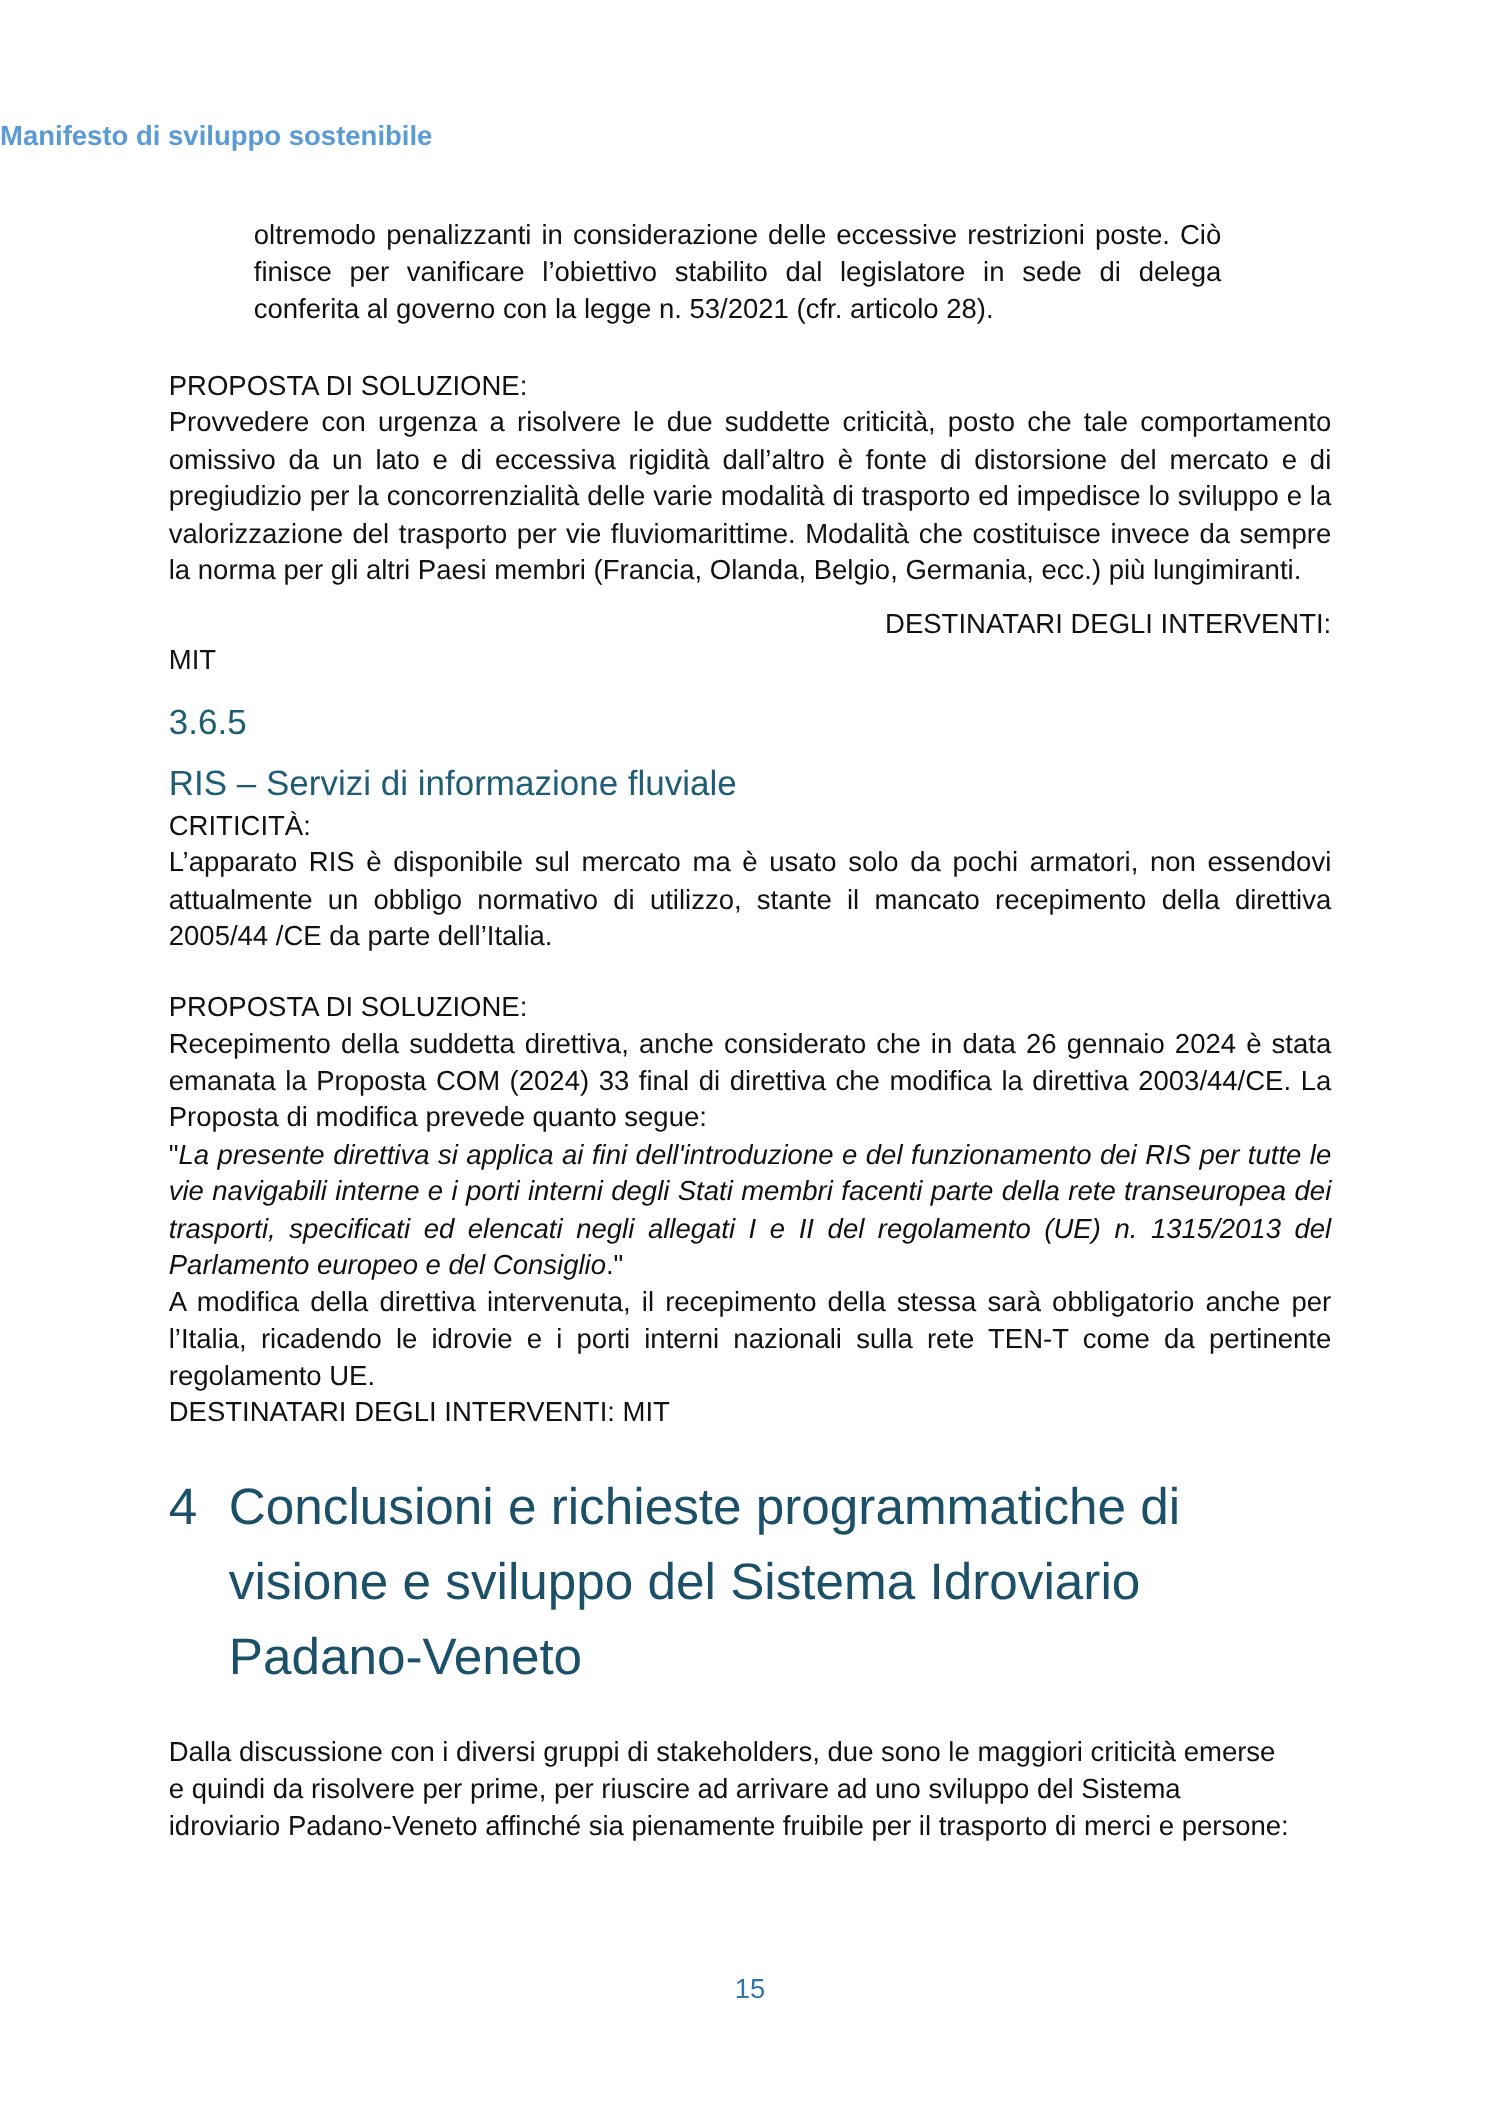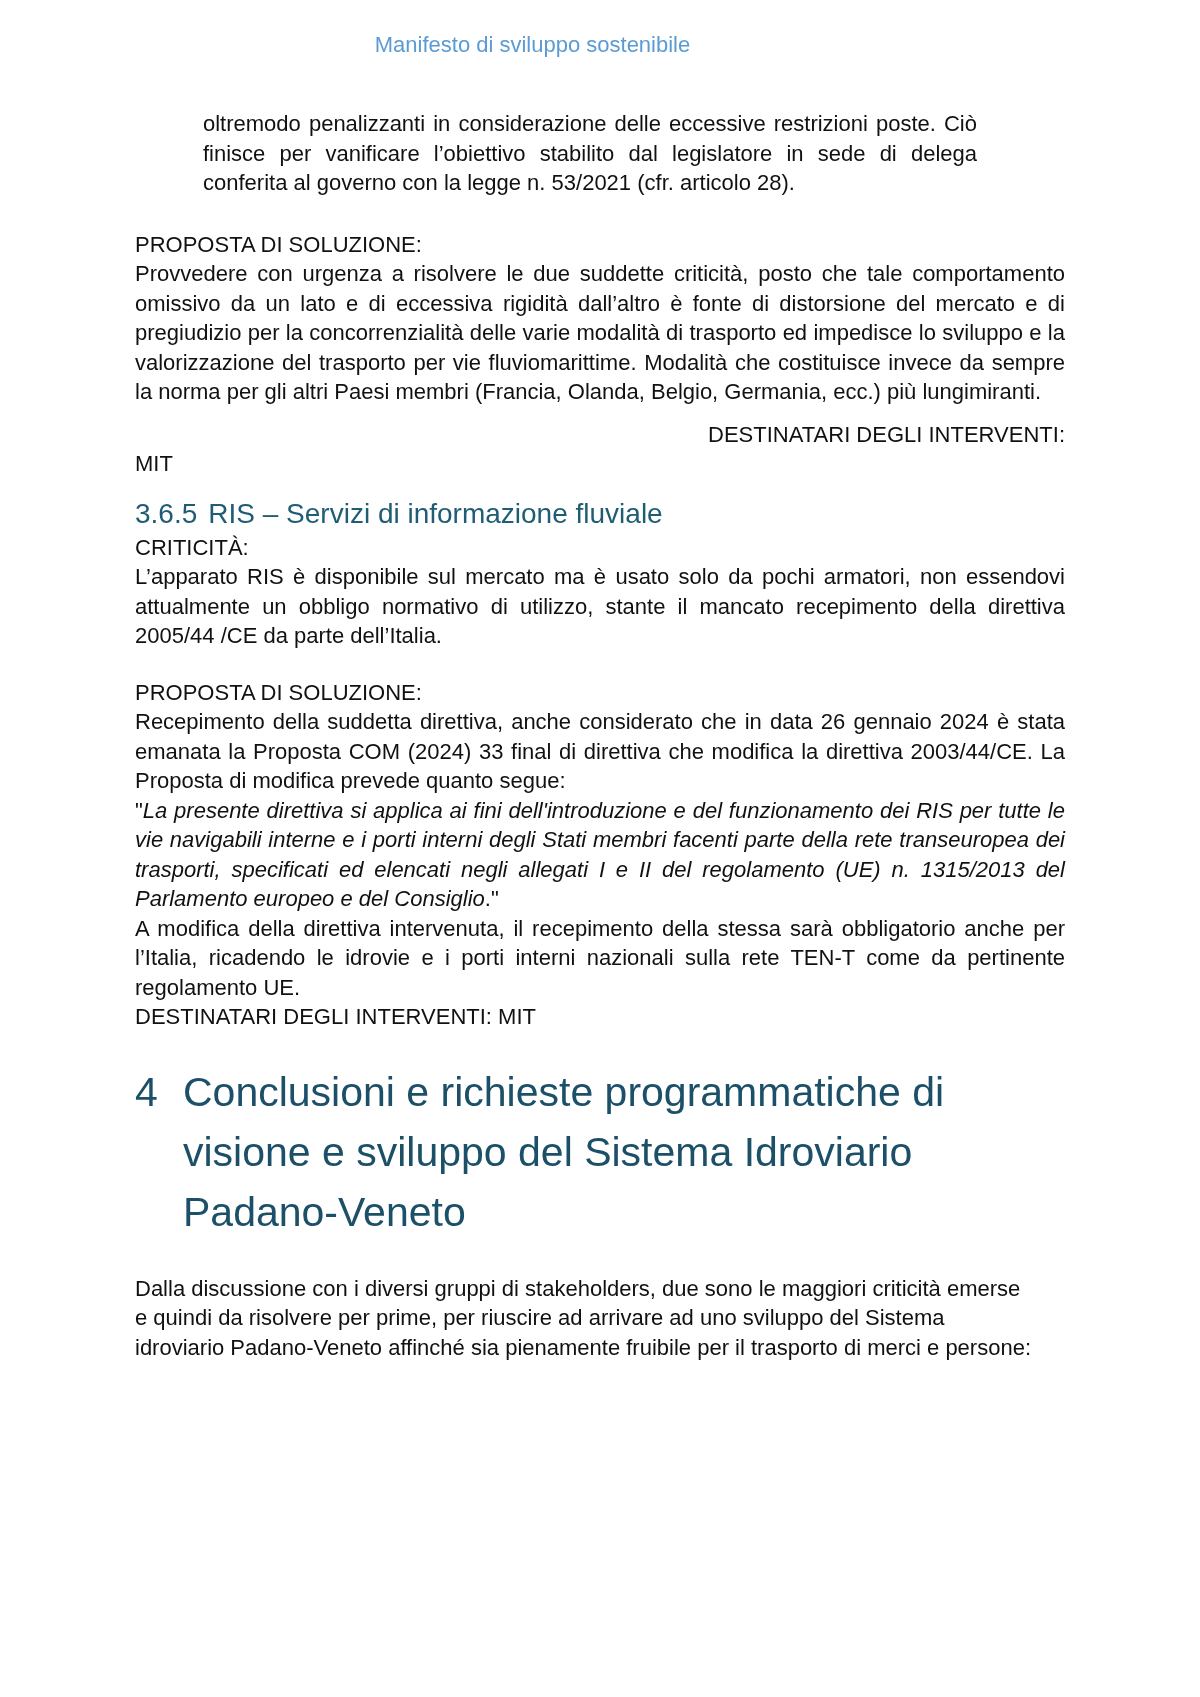--- a/index.html
+++ b/index.html
@@ -11,26 +11,27 @@
     position: relative;
     width: 1200px;
     height: 1697px;
     margin: 0 auto;
     background: #ffffff;
     overflow: hidden;
     font-family: "Liberation Sans", "DejaVu Sans", sans-serif;
     color: #111111;
   }
   .header {
-    padding-top: 32px;
+    padding-top: 96px;
     padding-right: 135px;
-    text-align: center;
+    text-align: left;
     font-size: 22px;
     line-height: 25px;
     color: var(--header-blue, #5B9BD5);
+    font-weight: bold;
   }
   .body-col {
     margin: 0 135px;
     font-size: 22px;
     line-height: 29.5px;
   }
   p { margin: 0; }
   .justify { text-align: justify; }
   .indented {
     margin-top: 52px;
@@ -42,20 +43,21 @@
   .mt-blankline { margin-top: 13px; text-align: right; }
   .mt-proposta2 { margin-top: 27px; }
   h2.section-heading {
     margin: 16px 0 0 0;
     font-weight: normal;
     font-size: 28px;
     line-height: 38px;
     color: var(--section-heading-teal, #1F5D75);
     display: flex;
     gap: 11px;
+    flex-direction: column;
   }
   .quote em { font-style: italic; }
   h1.chapter-heading {
     margin: 30px 0 0 0;
     font-weight: normal;
     font-size: 41px;
     line-height: 60px;
     color: var(--chapter-heading-teal, #1C5068);
     display: flex;
   }
@@ -115,14 +117,17 @@
       <span class="h1num">4</span>
       <span class="h1title">Conclusioni e richieste programmatiche di visione e sviluppo del Sistema Idroviario Padano-Veneto</span>
     </h1>
 
     <p class="closing-para">Dalla discussione con i diversi gruppi di stakeholders, due sono le maggiori criticità emerse
 e quindi da risolvere per prime, per riuscire ad arrivare ad uno sviluppo del Sistema
 idroviario Padano-Veneto affinché sia pienamente fruibile per il trasporto di merci e persone:</p>
 
   </div>
 
+  <div class="footer">
+    <span>15</span>
+  </div>
 
 </div>
 
 </body></html>

